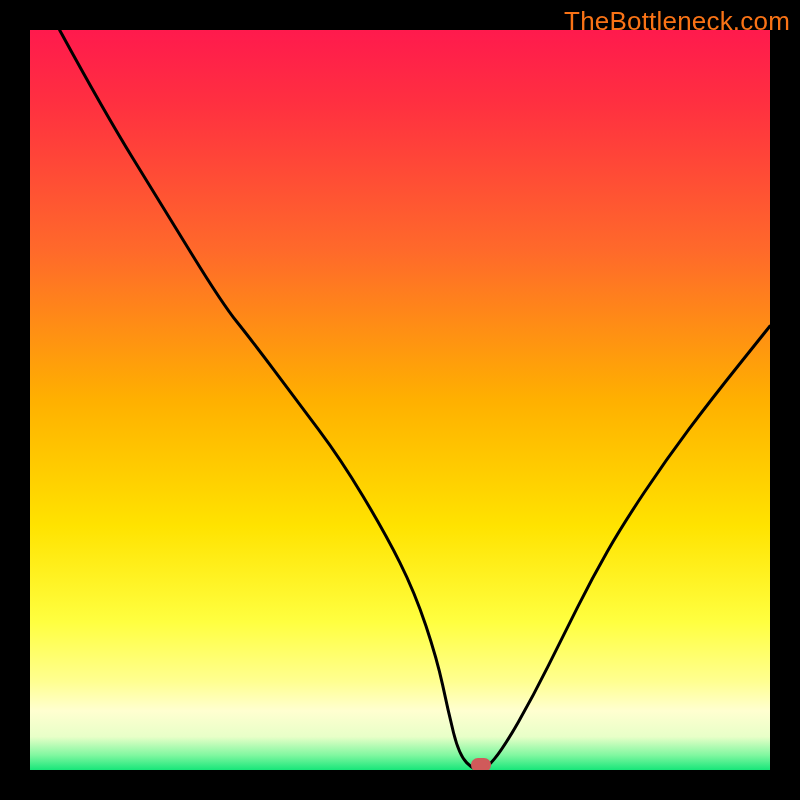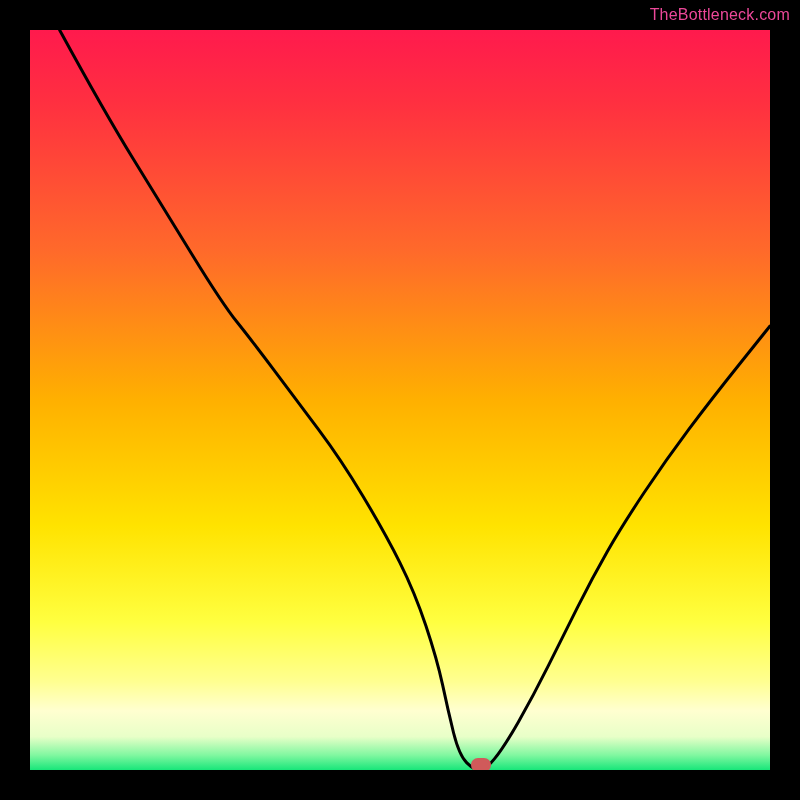--- a/index.html
+++ b/index.html
@@ -29,22 +29,22 @@
     position: absolute;
     left: 0;
     top: 0;
     width: 100%;
     height: 100%;
   }
   .watermark {
     position: absolute;
     top: 6px;
     right: 10px;
-    color: #ec4899;
-    font-size: 16px;
+    color: #f97316;
+    font-size: 26px;
     font-weight: 500;
     letter-spacing: 0.2px;
   }
   svg.curve {
     position: absolute;
     left: 0;
     top: 0;
     width: 740px;
     height: 740px;
   }

